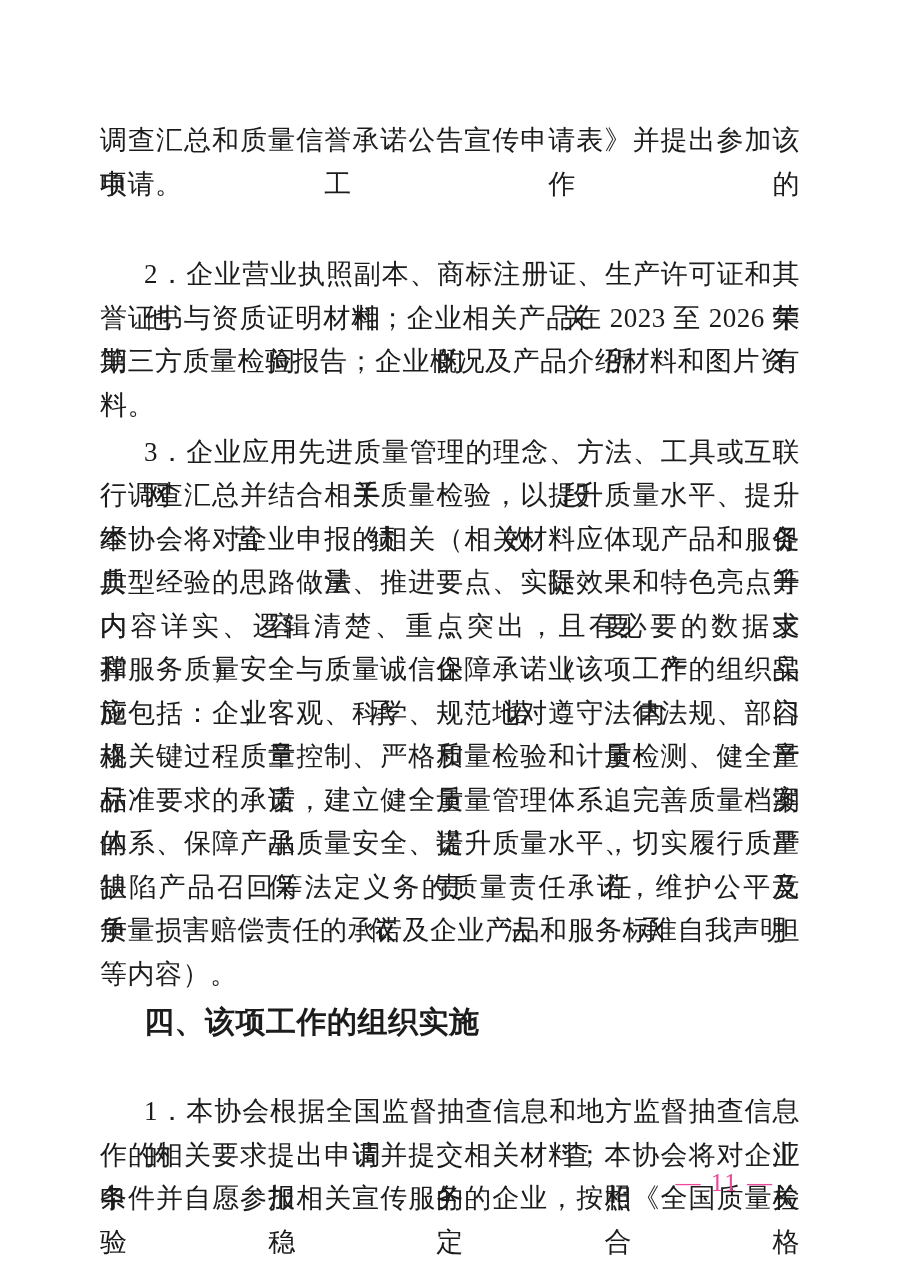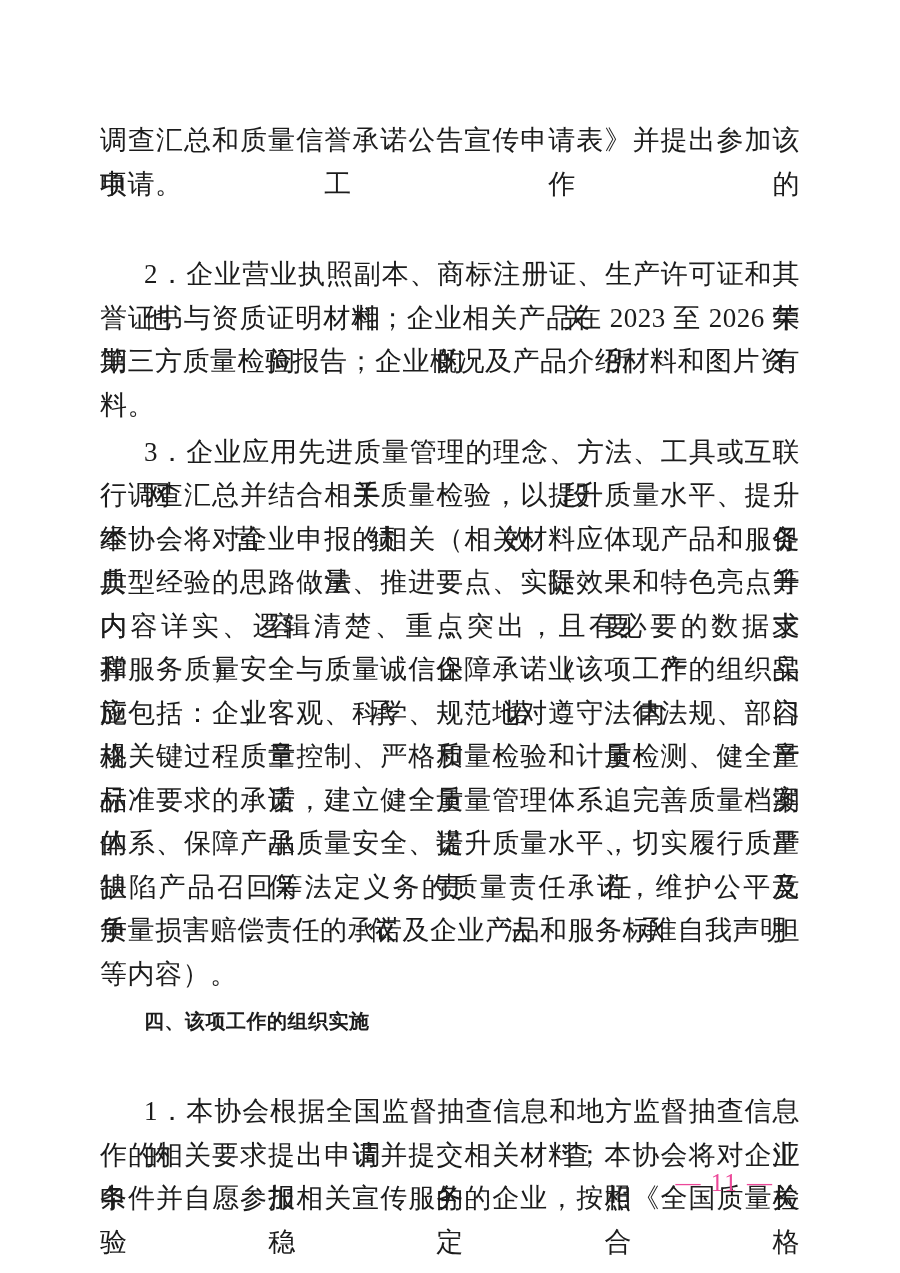--- a/index.html
+++ b/index.html
@@ -29,21 +29,21 @@
     text-align: justify;
     text-align-last: justify;
   }
   .line.in {
     padding-left: 44px;
     margin-top: 47px;
   }
   .line.h {
     font-family: "Liberation Sans", "DejaVu Sans", sans-serif;
     font-weight: 700;
-    font-size: 20px;
+    font-size: 30px;
   }
   .page-number {
     position: absolute;
     top: 1166px;
     right: 126px;
     font-size: 25px;
     line-height: 34px;
     letter-spacing: 2px;
     color: #ec4899;
     font-family: Liberation Serif, serif;

